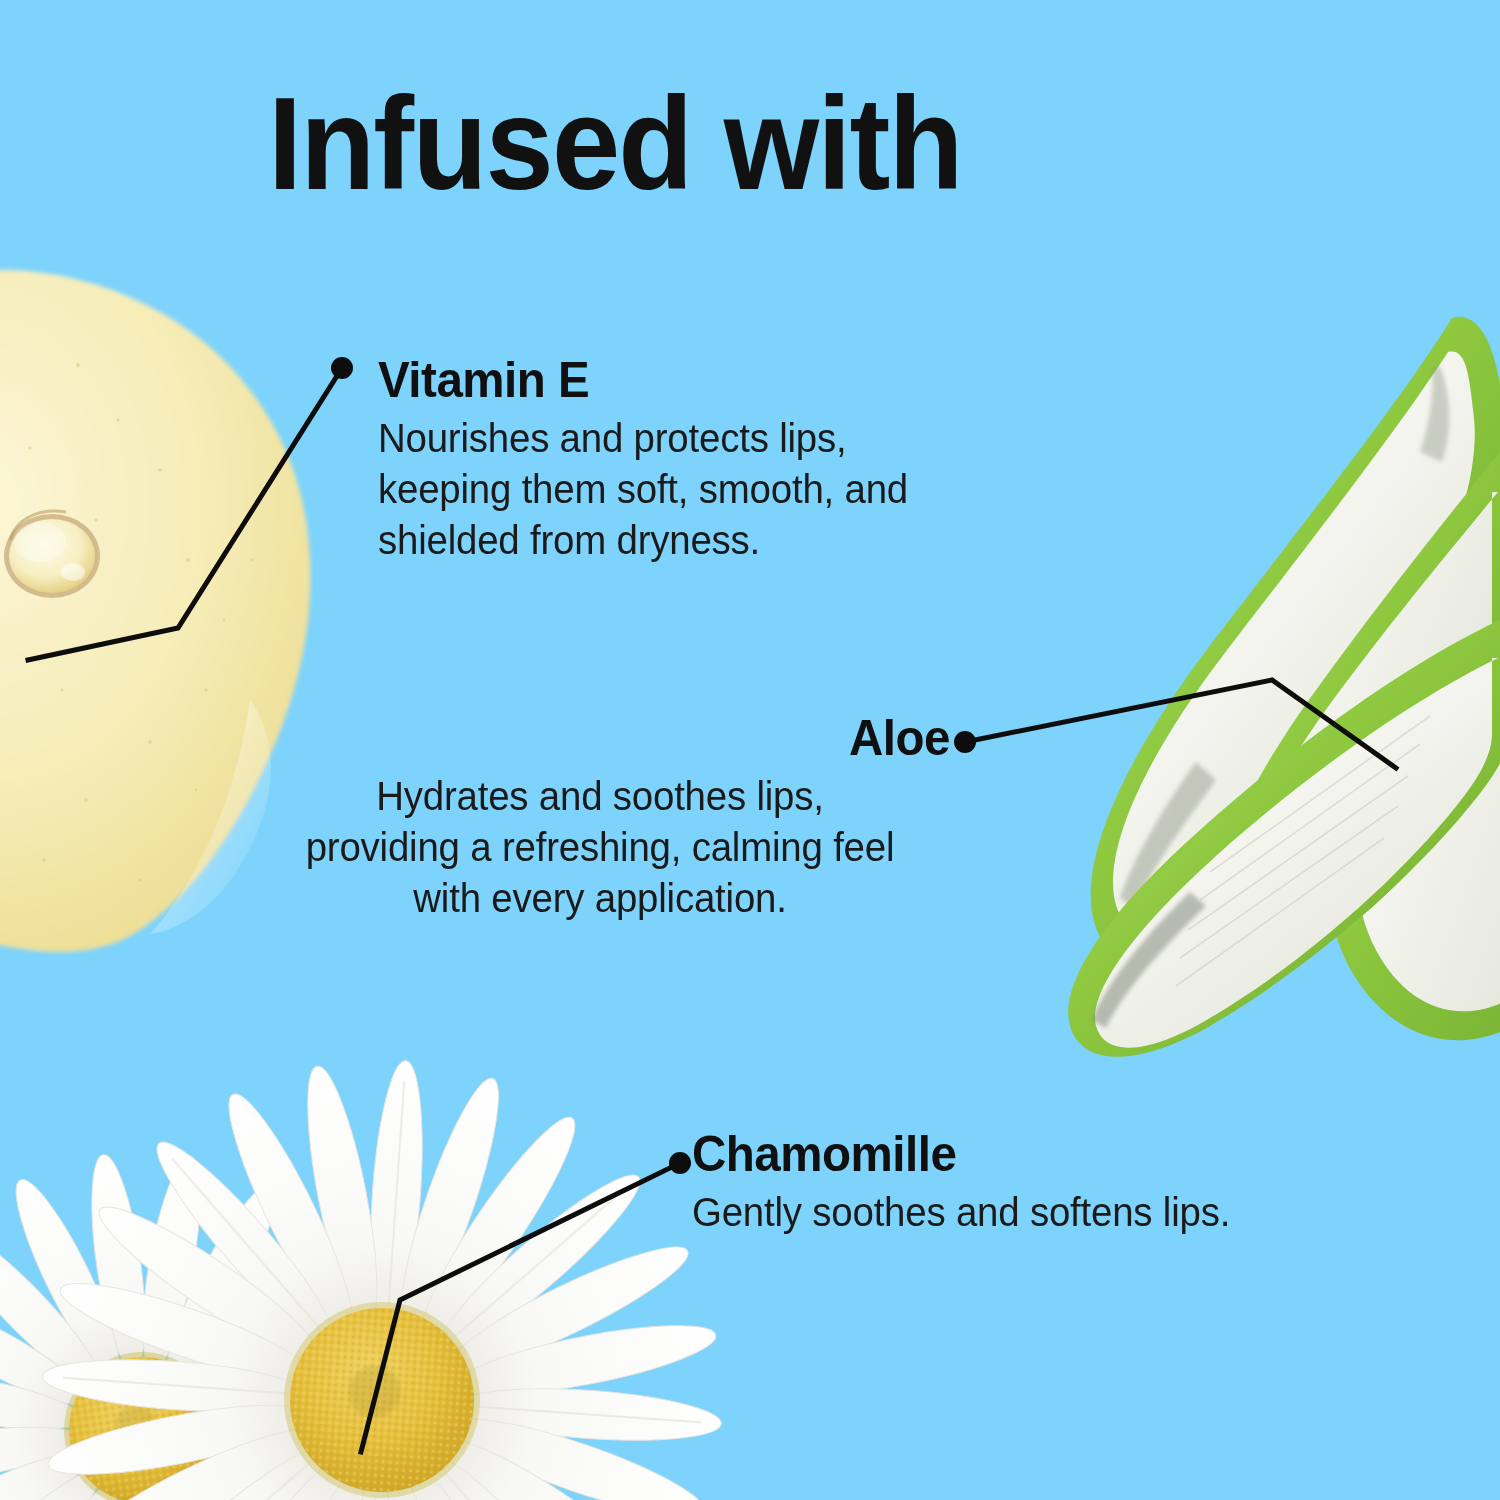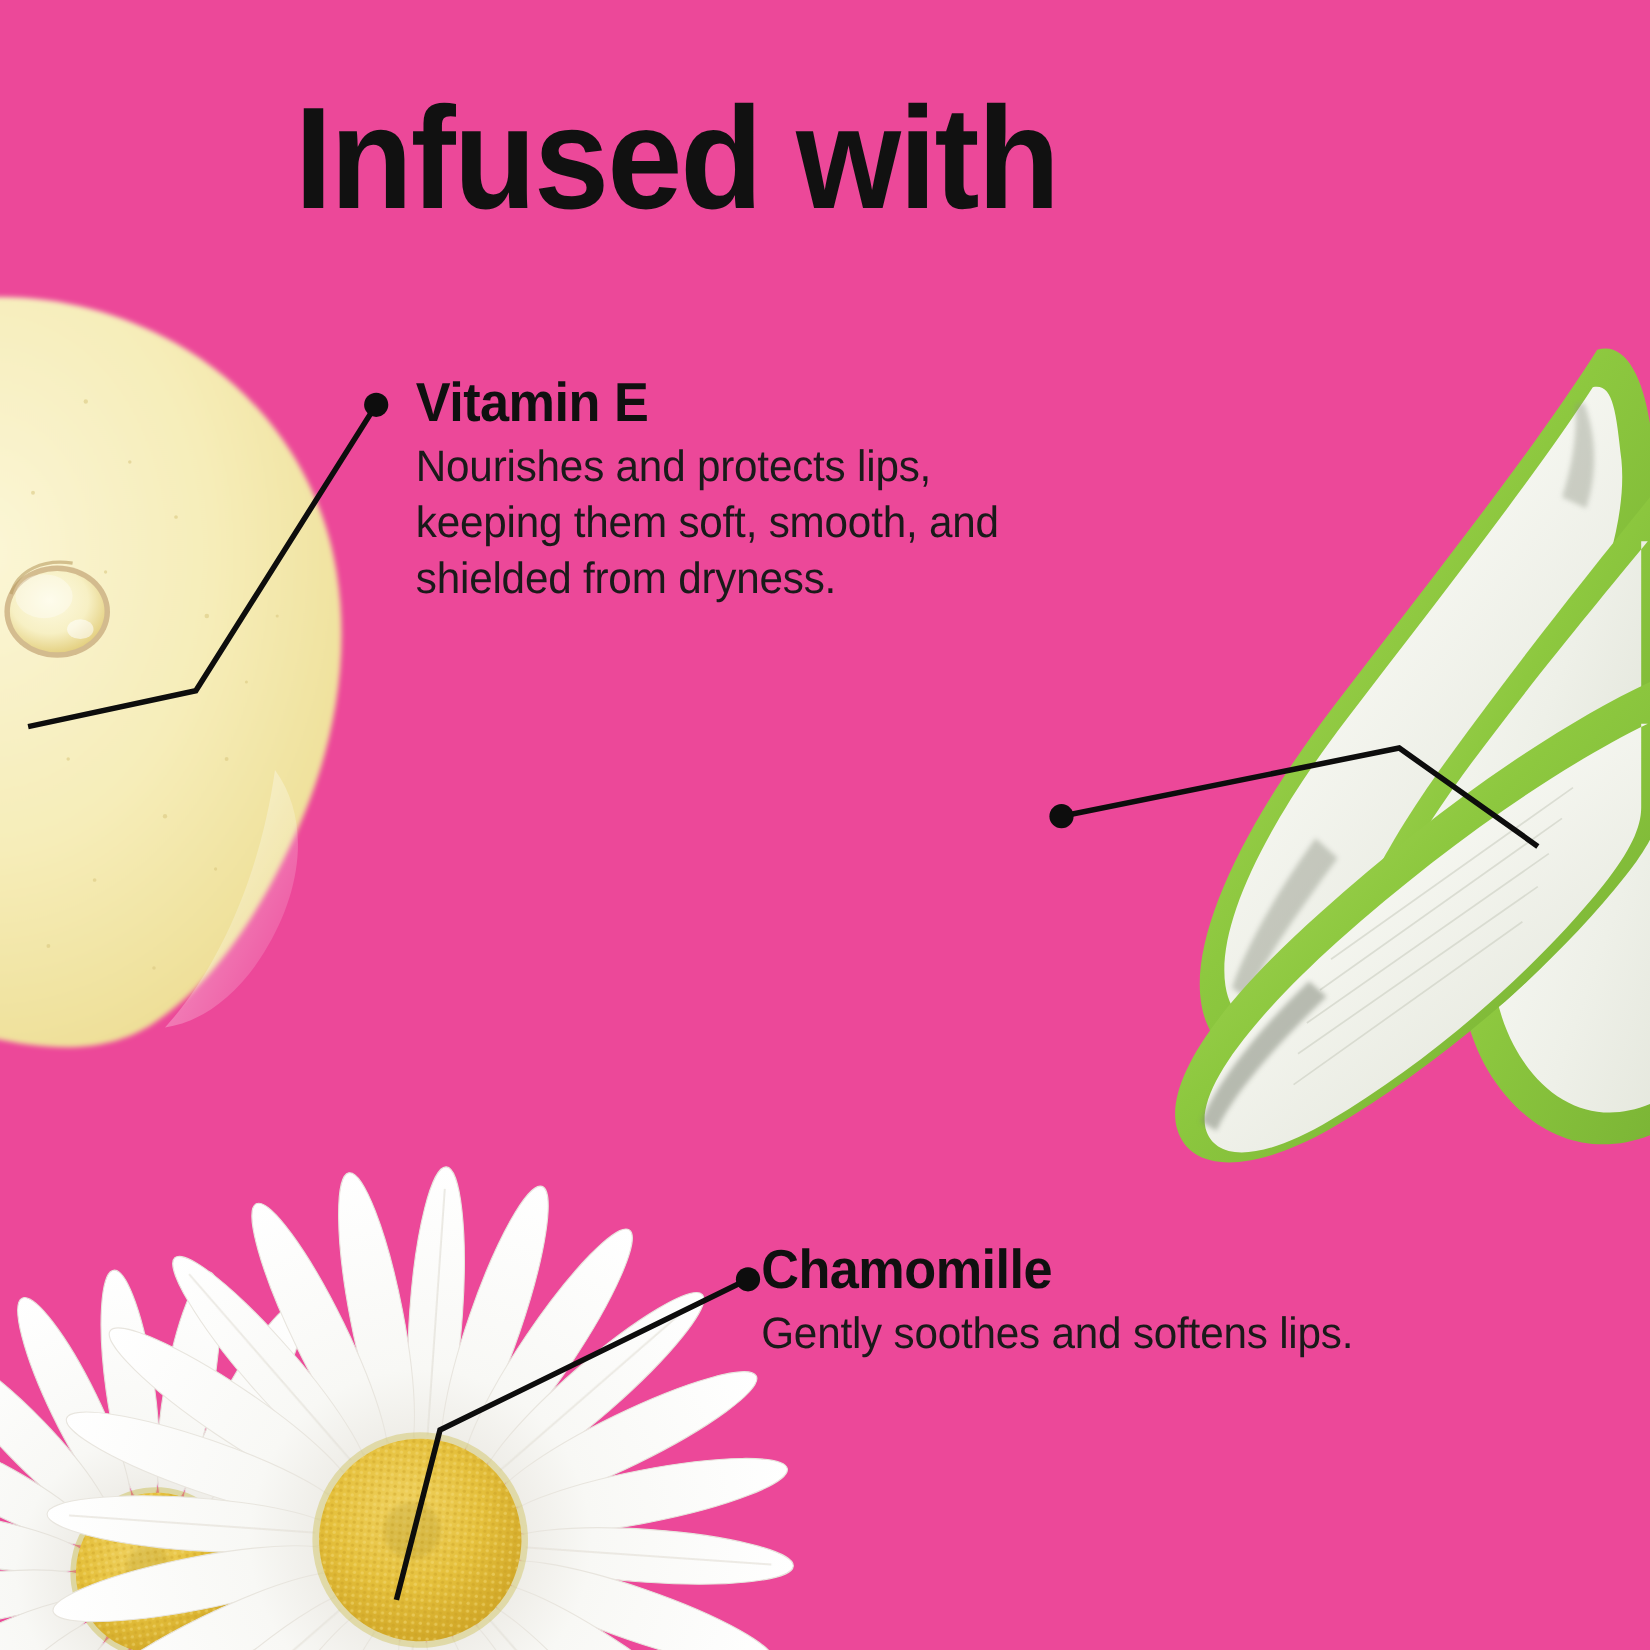--- a/index.html
+++ b/index.html
@@ -63,21 +63,21 @@
     color: #1a1a1a;
     line-height: 1.28;
     margin: 6px 0 0 0;
     letter-spacing: -0.2px;
     transform: scaleX(0.96);
     transform-origin: left top;
   }
   .ing-desc.center-origin { transform-origin: center top; }
 
   
-  #block-vitamin-e { left: 378px; top: 340px; width: 640px; }
+  #block-vitamin-e { left: 378px; top: 354px; width: 640px; }
   
   #block-aloe { left: 250px; top: 712px; width: 700px; text-align: center; }
   #block-aloe .ing-title { text-align: right; display: block; }
   
   #block-chamomille { left: 692px; top: 1128px; width: 700px; }
 
   
   .leaders {
     position: absolute;
     top: 0; left: 0;
@@ -89,21 +89,21 @@
     stroke: #0d0d0d;
     stroke-width: 5;
     stroke-linecap: square;
     stroke-linejoin: miter;
   }
   .leader-dot { fill: #0d0d0d; }
 </style>
 </head>
 <body>
 
-<div id="stage" style="background: #ec4899;">
+<div id="stage" style="background: #7dd3fc;">
 
   <svg class="art" viewBox="0 0 1500 1500">
     <defs>
 
       <radialGradient id="oilGrad" cx="38%" cy="34%" r="82%">
         <stop offset="0%" stop-color="#fbf6d6"></stop>
         <stop offset="48%" stop-color="#f6edb9"></stop>
         <stop offset="82%" stop-color="#efe09a"></stop>
         <stop offset="100%" stop-color="#e7d585"></stop>
       </radialGradient>
@@ -383,20 +383,28 @@
 
   <div class="block" id="block-vitamin-e">
     <div class="ing-title">Vitamin E</div>
     <div class="ing-desc">
       <div>Nourishes and protects lips,</div>
       <div>keeping them soft, smooth, and</div>
       <div>shielded from dryness.</div>
     </div>
   </div>
 
+  <div class="block" id="block-aloe">
+    <div class="ing-title right-origin">Aloe</div>
+    <div class="ing-desc center-origin">
+      <div>Hydrates and soothes lips,</div>
+      <div>providing a refreshing, calming feel</div>
+      <div>with every application.</div>
+    </div>
+  </div>
 
   <div class="block" id="block-chamomille">
     <div class="ing-title">Chamomille</div>
     <div class="ing-desc">
       <div>Gently soothes and softens lips.</div>
     </div>
   </div>
 
 </div>
 

